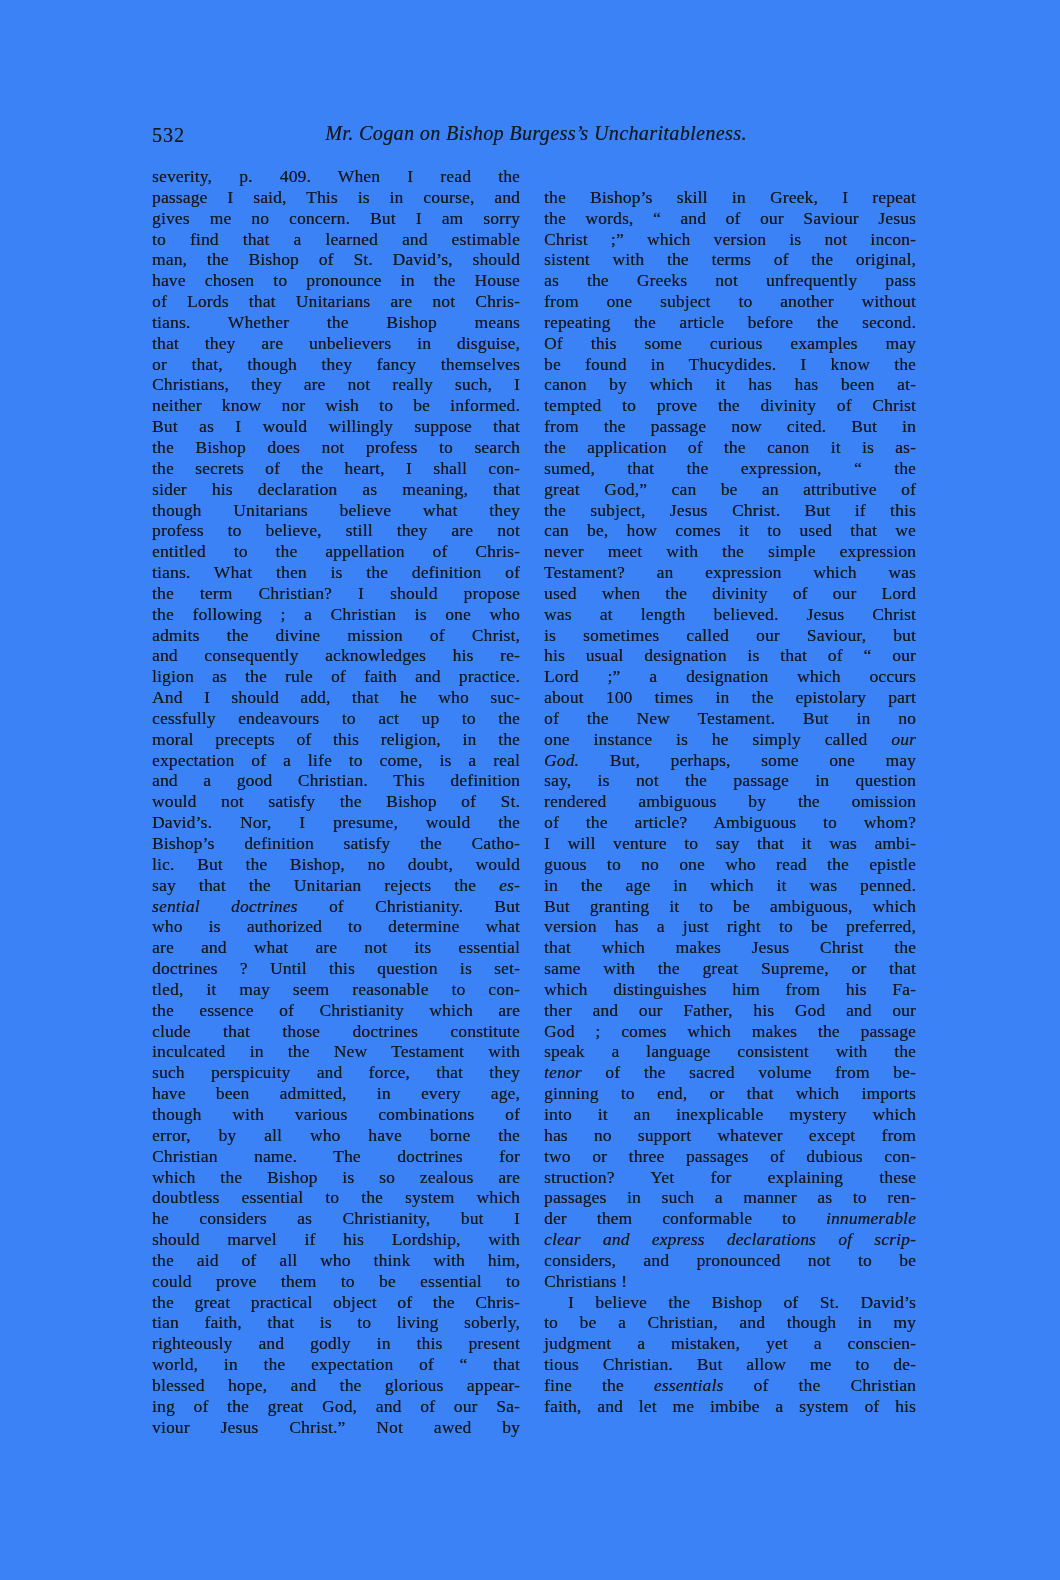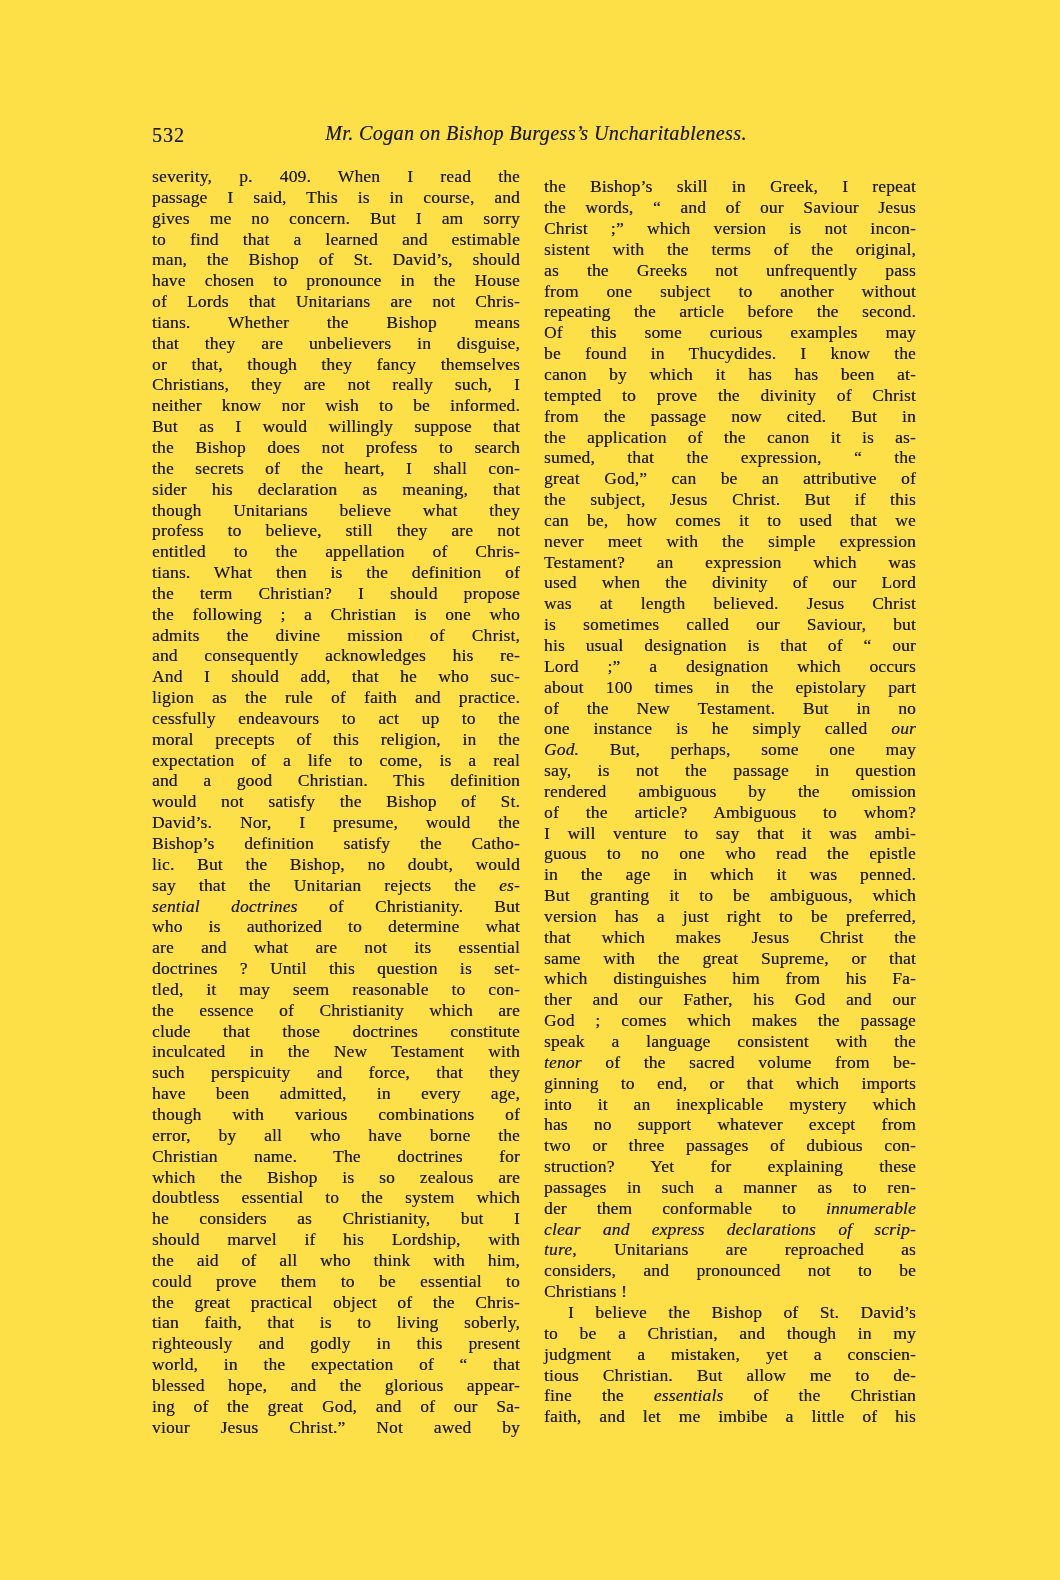--- a/index.html
+++ b/index.html
@@ -6,21 +6,21 @@
   body{
     width:1060px;height:1580px;
     background:#ffffff;
     font-family:"Liberation Serif","DejaVu Serif",serif;
     color:#181818;
     overflow:hidden;
     position:relative;
   }
   .page{
     position:absolute;inset:0;
-    background:#fde047;
+    background:#3b82f6;
   }
   .page-header{
     position:absolute;
     left:152px;top:122px;width:764px;height:34px;
   }
   .page-number{
     position:absolute;left:0;top:2px;
     font-size:20px;letter-spacing:1px;
     text-shadow:0.3px 0 0 rgba(0,0,0,0.55);
   }
@@ -94,22 +94,22 @@
         <div class="line"><span>the secrets of the heart, I shall con-</span></div>
         <div class="line"><span>sider his declaration as meaning, that</span></div>
         <div class="line"><span>though Unitarians believe what they</span></div>
         <div class="line"><span>profess to believe, still they are not</span></div>
         <div class="line"><span>entitled to the appellation of Chris-</span></div>
         <div class="line"><span>tians.  What then is the definition of</span></div>
         <div class="line"><span>the term Christian?  I should propose</span></div>
         <div class="line"><span>the following ; a Christian is one who</span></div>
         <div class="line"><span>admits the divine mission of Christ,</span></div>
         <div class="line"><span>and consequently acknowledges his re-</span></div>
+        <div class="line"><span>ligion as the rule of faith and practice.</span></div>
         <div class="line"><span>And I should add, that he who suc-</span></div>
-        <div class="line"><span>ligion as the rule of faith and practice.</span></div>
         <div class="line"><span>cessfully endeavours to act up to the</span></div>
         <div class="line"><span>moral precepts of this religion, in the</span></div>
         <div class="line"><span>expectation of a life to come, is a real</span></div>
         <div class="line"><span>and a good Christian.  This definition</span></div>
         <div class="line"><span>would not satisfy the Bishop of St.</span></div>
         <div class="line"><span>David’s.  Nor, I presume, would the</span></div>
         <div class="line"><span>Bishop’s definition satisfy the Catho-</span></div>
         <div class="line"><span>lic.  But the Bishop, no doubt, would</span></div>
         <div class="line"><span>say that the Unitarian rejects the </span><span class="it">es-</span></div>
         <div class="line"><span class="it">sential doctrines</span><span> of Christianity.  But</span></div>
@@ -184,24 +184,23 @@
         <div class="line"><span>speak a language consistent with the</span></div>
         <div class="line"><span class="it">tenor</span><span> of the sacred volume from be-</span></div>
         <div class="line"><span>ginning to end, or that which imports</span></div>
         <div class="line"><span>into it an inexplicable mystery which</span></div>
         <div class="line"><span>has no support whatever except from</span></div>
         <div class="line"><span>two or three passages of dubious con-</span></div>
         <div class="line"><span>struction?  Yet for explaining these</span></div>
         <div class="line"><span>passages in such a manner as to ren-</span></div>
         <div class="line"><span>der them conformable to </span><span class="it">innumerable</span></div>
         <div class="line"><span class="it">clear and express declarations of scrip-</span></div>
-        <div class="line"><span class="it">ture,</span><span> Unitarians are reproached as</span></div>
         <div class="line"><span>considers, and pronounced not to be</span></div>
         <div class="line para-end"><span>Christians !</span></div>
         <div class="line indent"><span>I believe the Bishop of St. David’s</span></div>
         <div class="line"><span>to be a Christian, and though in my</span></div>
         <div class="line"><span>judgment a mistaken, yet a conscien-</span></div>
         <div class="line"><span>tious Christian.  But allow me to de-</span></div>
         <div class="line"><span>fine the </span><span class="it">essentials</span><span> of the Christian</span></div>
-        <div class="line"><span>faith, and let me imbibe a little of his</span></div>
+        <div class="line"><span>faith, and let me imbibe a system of his</span></div>
       </div>
   </div>
 </div>
 
 </body></html>

